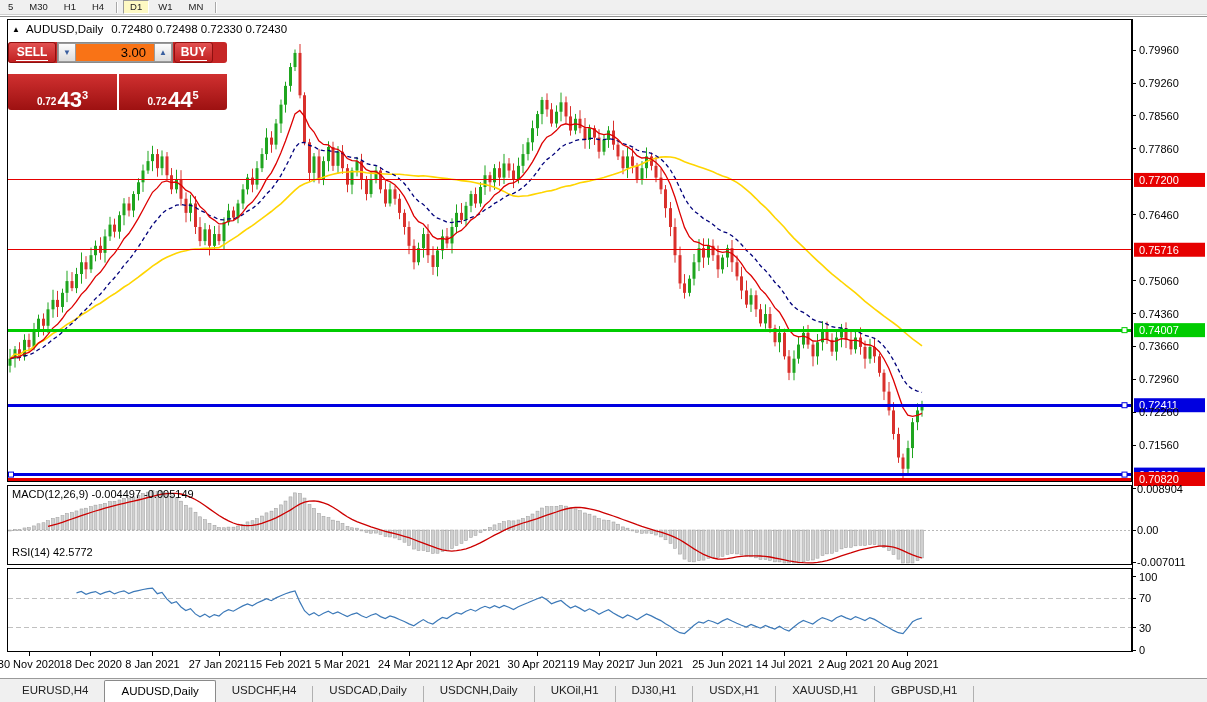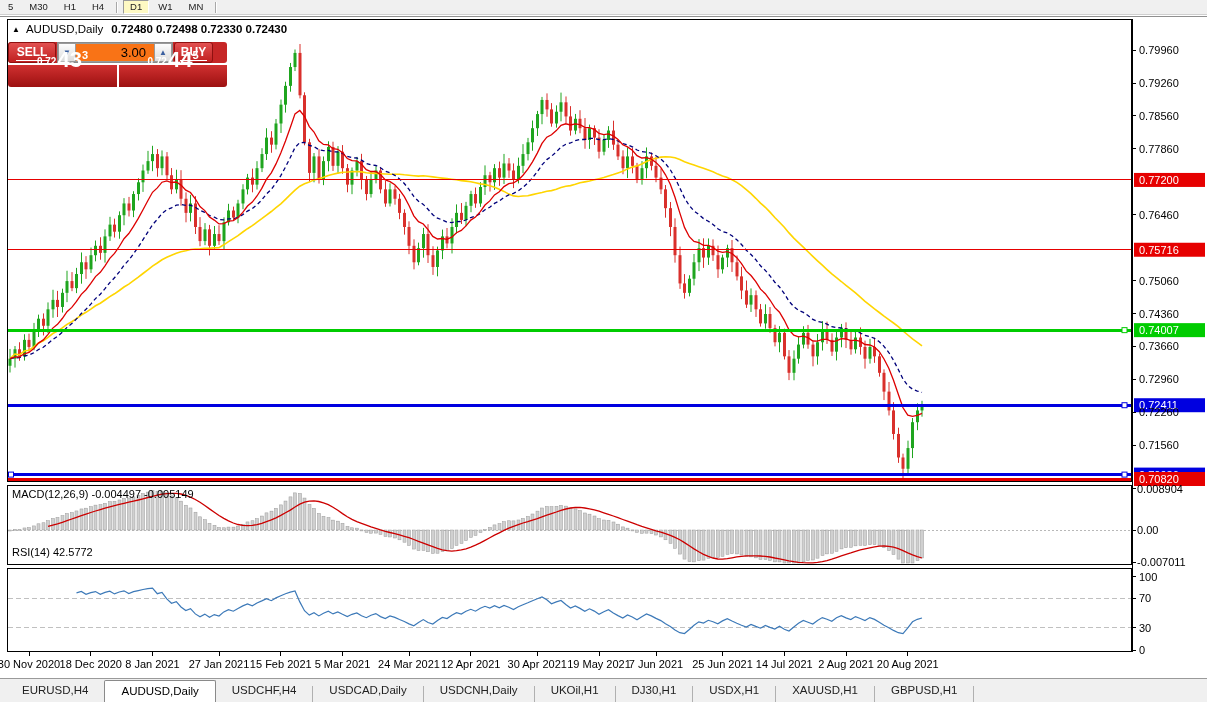--- a/index.html
+++ b/index.html
@@ -8,37 +8,37 @@
   #toolbar{position:absolute;left:0;top:0;width:1207px;height:15px;background:#f0f0f0;
     border-bottom:1px solid #cfcfcf;display:flex;align-items:center;z-index:6;box-sizing:border-box;}
   .tfbtn{font-size:9.5px;color:#222;padding:1px 6px;margin:0 1px;border:1px solid transparent;line-height:10px;}
   .tfbtn.active{background:#fef9c3;border:1px solid #9a9a9a;border-right-color:#ffffff;border-bottom-color:#ffffff;}
   .tbsep{width:1px;height:11px;background:#a8a8a8;border-right:1px solid #ffffff;margin:0 4px;}
   
   #chart-svg{position:absolute;left:0;top:0;z-index:1;}
   
   #chart-title{position:absolute;left:12px;top:23px;font-size:11.5px;color:#000;z-index:4;white-space:nowrap;}
   #chart-title .tri{font-size:8px;position:relative;top:-1px;margin-right:6px;}
-  #chart-title .ohlc{margin-left:8px;font-weight:bold;}
+  #chart-title .ohlc{margin-left:8px;}
   
   #trade-panel{position:absolute;left:8px;top:42px;width:219px;height:45px;z-index:5;}
   #row1bg{position:absolute;left:0;top:0;width:219px;height:21px;background:#c62626;border-radius:3px;}
   .redbtn{position:absolute;background:linear-gradient(#e25050,#c02020);border:1px solid #8f1010;
     border-radius:3px;color:#fff;font-weight:bold;font-size:12px;display:flex;align-items:center;justify-content:center;}
   #sell-btn{left:0;top:0;width:48px;height:21px;box-sizing:border-box;}
   #buy-btn{left:166px;top:0;width:39px;height:21px;box-sizing:border-box;}
   .redbtn span{border-bottom:1px solid #ffffff;padding:0 1px 1px;}
   #vol-box{position:absolute;left:49px;top:0;width:116px;height:21px;box-sizing:border-box;
     background:#f0f0f0;border:1px solid #8a8a8a;display:flex;}
   .spinbtn{width:18px;background:linear-gradient(#fdfdfd,#dcdcdc);border:1px solid #9a9a9a;
     color:#3a5f9f;font-size:8px;display:flex;align-items:center;justify-content:center;box-sizing:border-box;}
   #vol-value{flex:1;background:#f97316;color:#000;font-size:13px;display:flex;align-items:center;
     justify-content:flex-end;padding-right:8px;border-top:1px solid #9a9a9a;border-bottom:1px solid #9a9a9a;box-sizing:border-box;}
-  .pricebox{position:absolute;top:23px;height:22px;background:linear-gradient(#d03030,#9d1111);
-    color:#fff;display:flex;align-items:flex-end;justify-content:center;padding-bottom:18px;box-sizing:border-box;}
+  .pricebox{position:absolute;top:32px;height:36px;background:linear-gradient(#d03030,#9d1111);
+    color:#fff;display:flex;align-items:flex-end;justify-content:center;padding-bottom:1px;box-sizing:border-box;}
   #sell-price{left:0;width:109px;border-radius:0 0 0 3px;}
   #buy-price{left:111px;width:108px;border-radius:0 0 3px 0;}
   .pfx{font-size:10px;font-weight:bold;margin:0 1px 2px 0;}
   .big{font-size:22px;font-weight:bold;line-height:19px;}
   .sup{font-size:11px;font-weight:bold;position:relative;top:-8px;}
   
   .panel-label{position:absolute;font-size:11px;color:#000;z-index:3;white-space:nowrap;}
   #macd-label{left:12px;top:488px;}
   #rsi-label{left:12px;top:546px;}
   

